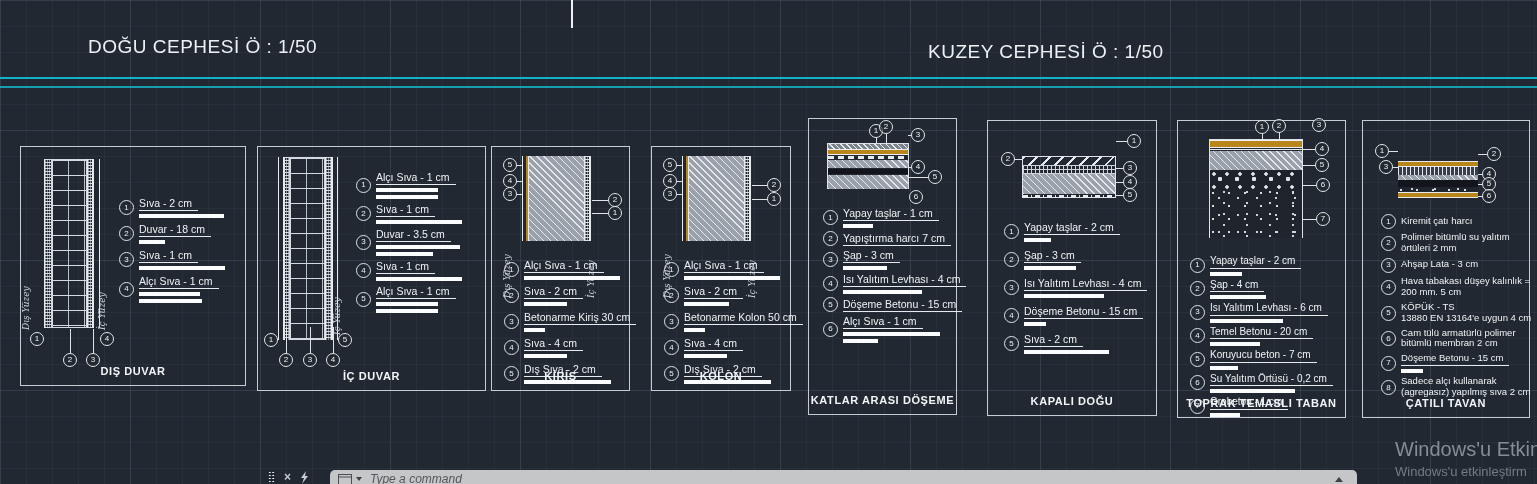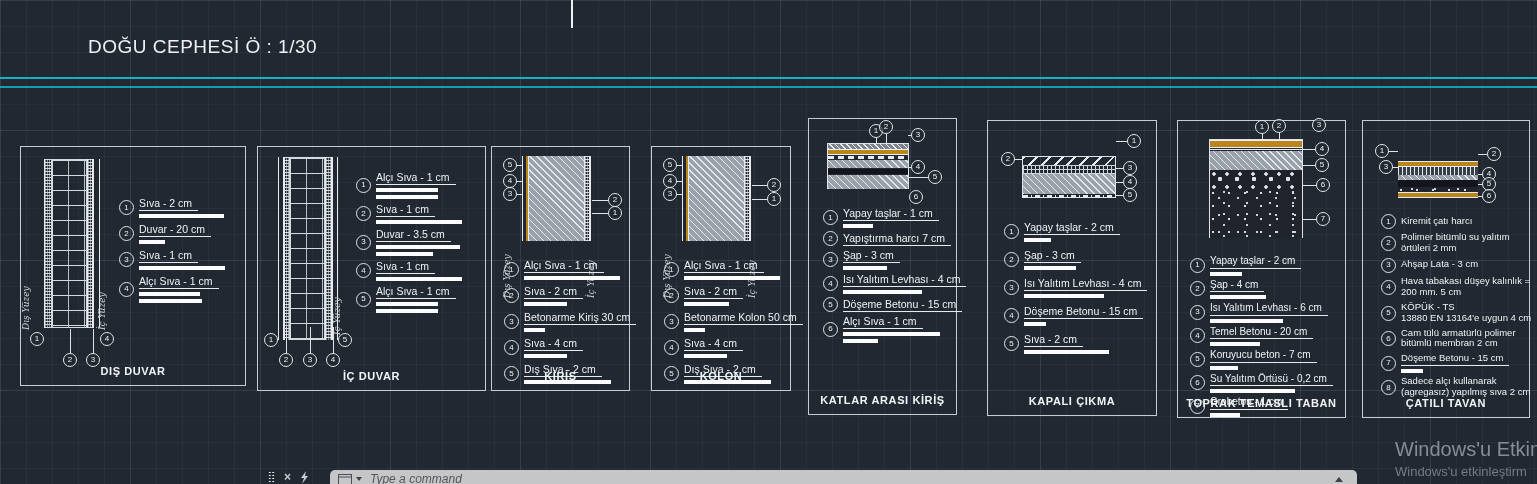--- a/index.html
+++ b/index.html
@@ -117,21 +117,22 @@
 </style>
 </head>
 <body>
 
 <div id="stage">
 
   <div id="cyan1" class="cyan-line"></div>
   <div id="cyan2" class="cyan-line"></div>
   <div id="top-tick"></div>
 
-  <div id="title-left" class="main-title">DOĞU CEPHESİ Ö : 1/30</div>
+  <div id="title-left" class="main-title">DOĞU CEPHESİ Ö : 1/50</div>
+  <div id="title-right" class="main-title">KUZEY CEPHESİ Ö : 1/50</div>
 
   <div class="panel p1">
     <div class="wall" style="left:23px;top:12px;width:57px;height:169px">
       <div class="col dotstrip" style="left:0;width:7px"></div>
       <div class="col bricks" style="left:7px;width:36px"></div>
       <div class="col dotstrip" style="left:43px;width:5px"></div>
       <div class="col dbl" style="left:48px;width:6px"></div>
     </div>
     <span class="vlabel" style="left:10px;bottom:55px">Dış Yüzey</span>
     <span class="vlabel" style="left:86px;bottom:55px">İç Yüzey</span>
@@ -139,21 +140,21 @@
         <div class="lgd-item">
           <span class="co-n">1</span>
           <div class="lt">
             <span class="lbl">Sıva - 2 cm</span>
             <div class="bar" style="width: 85px;"></div>
           </div>
         </div>
         <div class="lgd-item">
           <span class="co-n">2</span>
           <div class="lt">
-            <span class="lbl">Duvar - 20 cm</span>
+            <span class="lbl">Duvar - 18 cm</span>
             <div class="bar" style="width: 26px;"></div>
           </div>
         </div>
         <div class="lgd-item">
           <span class="co-n">3</span>
           <div class="lt">
             <span class="lbl">Sıva - 1 cm</span>
             <div class="bar" style="width: 86px;"></div>
           </div>
         </div>
@@ -407,21 +408,21 @@
         <div class="lgd-item">
           <span class="co-n">6</span>
           <div class="lt">
             <span class="lbl">Alçı Sıva - 1 cm</span>
             <div class="bar" style="width: 97px;"></div>
             <div class="bar" style="width: 35px;"></div>
           </div>
         </div>
       </div>
     <div></div>
-    <div class="panel-title">KATLAR ARASI KİRİŞ</div>
+    <div class="panel-title">KATLAR ARASI DÖŞEME</div>
   <div class="stem" style="left: 66.5px; top: 19px; width: 1px; height: 5px;"></div>
       <div class="callout" style="left: 60px; top: 5px;">1</div>
       <div class="stem" style="left: 76.5px; top: 15px; width: 1px; height: 9px;"></div>
       <div class="callout" style="left: 70px; top: 1px;">2</div>
       <div class="stem" style="left: 99px; top: 15.5px; width: 3px; height: 1px;"></div>
       <div class="callout" style="left: 102px; top: 9px;">3</div>
       <div class="stem" style="left: 99px; top: 47.5px; width: 3px; height: 1px;"></div>
       <div class="callout" style="left: 102px; top: 41px;">4</div>
       <div class="stem" style="left: 100px; top: 57.5px; width: 19px; height: 1px;"></div>
       <div class="callout" style="left: 119px; top: 51px;">5</div>
@@ -466,21 +467,21 @@
         </div>
         <div class="lgd-item">
           <span class="co-n">5</span>
           <div class="lt">
             <span class="lbl">Sıva - 2 cm</span>
             <div class="bar" style="width: 85px;"></div>
           </div>
         </div>
       </div>
     <div></div>
-    <div class="panel-title">KAPALI ÇIKMA</div>
+    <div class="panel-title">KAPALI DOĞU</div>
   <div class="stem" style="left: 128px; top: 19.5px; width: 11px; height: 1px;"></div>
       <div class="callout" style="left: 139px; top: 13px;">1</div>
       <div class="stem" style="left: 27px; top: 37.5px; width: 7px; height: 1px;"></div>
       <div class="callout" style="left: 13px; top: 31px;">2</div>
       <div class="stem" style="left: 128px; top: 46.5px; width: 7px; height: 1px;"></div>
       <div class="callout" style="left: 135px; top: 40px;">3</div>
       <div class="stem" style="left: 128px; top: 60.5px; width: 7px; height: 1px;"></div>
       <div class="callout" style="left: 135px; top: 54px;">4</div>
       <div class="stem" style="left: 128px; top: 73.5px; width: 7px; height: 1px;"></div>
       <div class="callout" style="left: 135px; top: 67px;">5</div>

